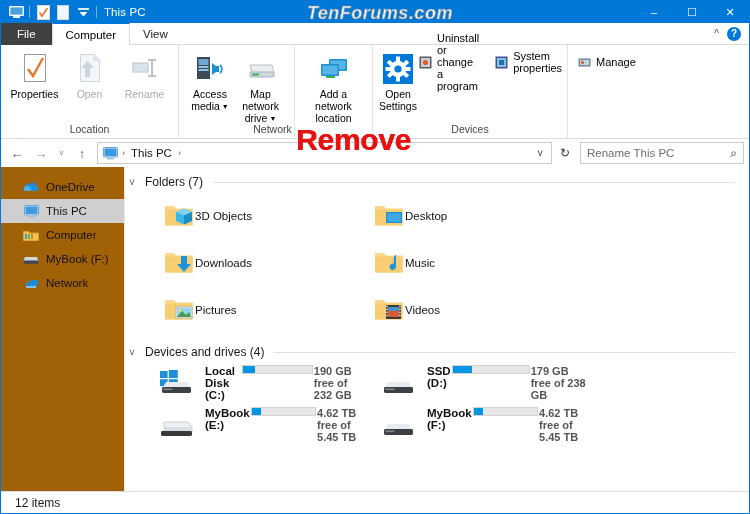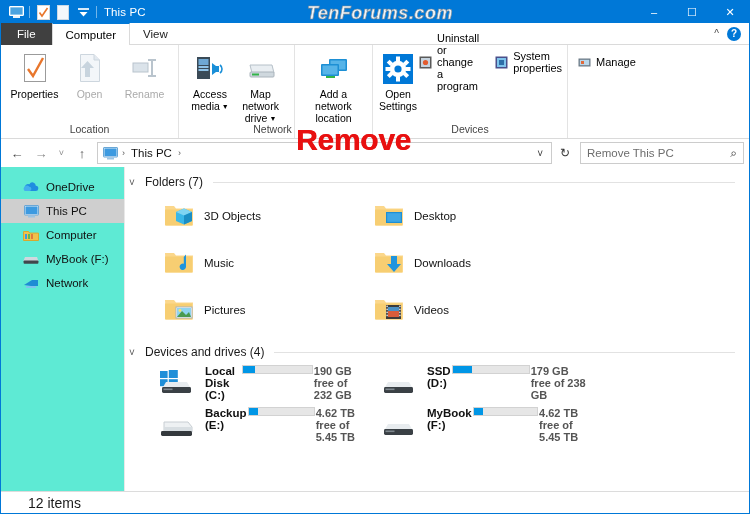--- a/index.html
+++ b/index.html
@@ -148,21 +148,21 @@
     position: absolute; left: 295px; top: 122px;
     font-size: 30px; font-weight: bold; color: #e81010;
     font-family: "Liberation Sans", sans-serif;
     letter-spacing: -.3px; z-index: 30; pointer-events: none;
     text-shadow: 0.5px 0 0 #e81010;
   }
 
   
   .body { flex: 1; display: flex; min-height: 0; }
   .navpane {
-    width: 124px; flex: 0 0 124px; background: #5eead4;
+    width: 124px; flex: 0 0 124px; background: #a16207;
     border-right: 1px solid #e8e8e8; padding-top: 8px;
   }
   .navitem {
     height: 24px; display: flex; align-items: center; gap: 7px;
     padding-left: 22px; font-size: 11.5px; color: #111;
   }
   .navitem.sel { background: #cfcfcf; }
   .navitem .nico { width: 16px; height: 16px; display: flex; align-items: center; justify-content: center; }
 
   .content {
@@ -172,42 +172,42 @@
   .grouphdr {
     display: flex; align-items: center; gap: 6px; padding: 4px 14px 3px 0;
     margin-top: 4px;
   }
   .grouphdr .gchev { font-size: 10px; color: #555; width: 10px; }
   .grouphdr .gtitle { font-size: 12px; color: #1a1a1a; white-space: nowrap; }
   .grouphdr .gline { flex: 1; height: 1px; background: #e2e2e2; margin-left: 4px; }
 
   .tiles { display: flex; flex-wrap: wrap; padding-left: 34px; }
   .tile {
-    width: 210px; height: 47px; display: flex; align-items: center; gap: 9px;
+    width: 210px; height: 47px; display: flex; align-items: center; gap: 0;
     padding: 2px 0;
   }
   .tile .ticon { width: 32px; height: 32px; flex: 0 0 32px; display:flex; align-items:center; justify-content:center;}
   .tile .tname { font-size: 11.5px; color: #111; }
 
   .dtiles { display: flex; flex-wrap: wrap; padding-left: 28px; }
   .dtile {
     width: 222px; height: 42px; display: flex; align-items: center; gap: 8px;
   }
   .dtile .dicon { width: 40px; height: 32px; flex: 0 0 40px; display:flex; align-items:center; justify-content:center;}
   .dtile .dinfo { display: flex; flex-direction: row; gap: 1px; width: 160px; font-weight: bold; }
   .dtile .dname { font-size: 11.5px; color: #111; }
   .bar { width: 158px; height: 9px; background: #e6e6e6; border: 1px solid #d2d2d2; }
   .bar > div { height: 100%; background: #0096e6; }
   .dfree { font-size: 11px; color: #555; }
 
   
   .statusbar {
     flex: 0 0 22px; height: 22px; border-top: 1px solid #dcdcdc;
     background: #fff; display: flex; align-items: center;
-    padding-left: 27px; font-size: 14px; color: #1a1a1a;
+    padding-left: 14px; font-size: 12px; color: #1a1a1a;
   }
   svg { display: block; }
 </style>
 </head>
 <body>
 
 <div id="app">
 
   <div class="titlebar">
     <div class="qat">
@@ -432,21 +432,21 @@
       </span>
       <span class="crumb-sep">›</span>
       <span class="crumb">This PC</span>
       <span class="crumb-sep">›</span>
       <span class="addr-right">
         <span class="addr-chev">˅</span>
       </span>
     </div>
     <div class="refreshbtn">↻</div>
     <div class="searchbox">
-      <span>Remove This PC</span>
+      <span>Rename This PC</span>
       <span class="mag">⌕</span>
     </div>
   </div>
 
   <div class="remove-overlay">Remove</div>
 
   <div class="body">
 
     <div class="navpane">
       <div class="navitem">
@@ -532,35 +532,35 @@
           </span>
           <span class="tname">Desktop</span>
         </div>
 
 
         <div class="tile">
           <span class="ticon">
             <svg width="30" height="26" viewBox="0 0 30 26">
               <path d="M1 3 h9 l2 2.6 h17 v17 h-27 Z" fill="#fbd78b"></path>
               <path d="M1 6.5 h27 v16 h-27 Z" fill="#f7ce72"></path>
-              <path d="M22 4.5 v12.2 a3.2 3.2 0 1 1 -2.2 -3 V7 Z" fill="#1f94dd"></path>
-            </svg>
-          </span>
-          <span class="tname">Music</span>
+              <path d="M17 6 h6 v8 h4 l-7 8 l-7 -8 h4 Z" fill="#1f94dd"></path>
+            </svg>
+          </span>
+          <span class="tname">Downloads</span>
         </div>
 
         <div class="tile">
           <span class="ticon">
             <svg width="30" height="26" viewBox="0 0 30 26">
               <path d="M1 3 h9 l2 2.6 h17 v17 h-27 Z" fill="#fbd78b"></path>
               <path d="M1 6.5 h27 v16 h-27 Z" fill="#f7ce72"></path>
-              <path d="M17 6 h6 v8 h4 l-7 8 l-7 -8 h4 Z" fill="#1f94dd"></path>
-            </svg>
-          </span>
-          <span class="tname">Downloads</span>
+              <path d="M22 4.5 v12.2 a3.2 3.2 0 1 1 -2.2 -3 V7 Z" fill="#1f94dd"></path>
+            </svg>
+          </span>
+          <span class="tname">Music</span>
         </div>
 
         <div class="tile">
           <span class="ticon">
             <svg width="30" height="26" viewBox="0 0 30 26">
               <path d="M1 3 h9 l2 2.6 h17 v17 h-27 Z" fill="#fbd78b"></path>
               <path d="M1 6.5 h27 v16 h-27 Z" fill="#f7ce72"></path>
               <rect x="12" y="10" width="16" height="11" fill="#ffffff" stroke="#a8b4be"></rect>
               <rect x="13" y="11" width="14" height="9" fill="#8fd4f0"></rect>
               <path d="M13 20 L18 14 L22 18 L25 15 L27 20 Z" fill="#4a9a4e"></path>
@@ -643,21 +643,21 @@
 
         <div class="dtile">
           <span class="dicon">
             <svg width="40" height="30" viewBox="0 0 40 30">
               <path d="M7 12 h24 l4 5 v5 h-28 Z" fill="#eef1f3" stroke="#c8ced3"></path>
               <path d="M7 17 h28 v5 h-28 Z" fill="#d8dee2"></path>
               <rect x="4" y="21" width="31" height="5" rx="1.4" fill="#34393d"></rect>
             </svg>
           </span>
           <span class="dinfo">
-            <span class="dname">Backup (E:)</span>
+            <span class="dname">MyBook (E:)</span>
             <span class="bar">
                 <div style="width:15%"></div>
               </span>
             <span class="dfree">4.62 TB free of 5.45 TB</span>
           </span>
         </div>
 
         <div class="dtile">
           <span class="dicon">
             <svg width="40" height="30" viewBox="0 0 40 30">

